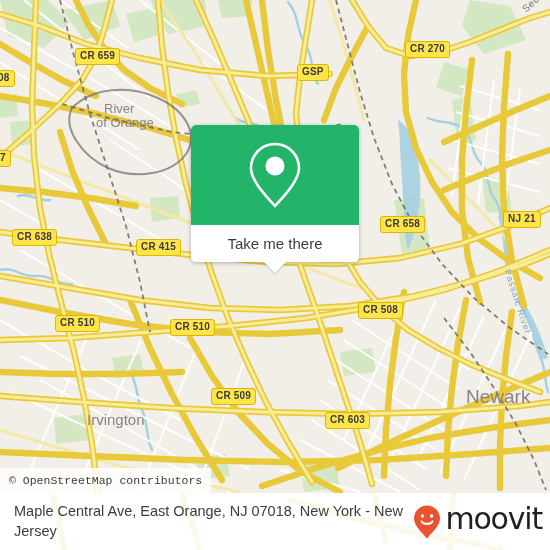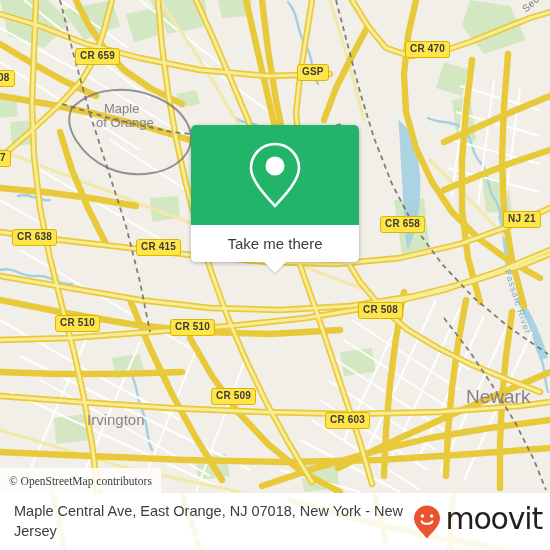--- a/index.html
+++ b/index.html
@@ -91,21 +91,21 @@
   }
 
   
   .attrib {
     position: absolute;
     left: 0; top: 468px; height: 25px;
     background: rgba(255,255,255,.82);
     display: flex; align-items: center;
     padding: 0 9px;
     font-size: 11.5px; color: #3c3c3c;
-    font-family: Liberation Serif, serif;
+    font-family: Liberation Mono, monospace;
     white-space: nowrap;
   }
 
   
   .footer {
     position: absolute; left: 0; top: 493px; width: 550px; height: 57px;
     background: #ffffff;
     overflow: hidden;
   }
   .footer-wm {
@@ -313,35 +313,35 @@
         </g>
 
         <g stroke="#6e6a68" stroke-width="2" fill="none" opacity=".7">
           <path d="M72 108 C92 88 128 84 158 98 C188 112 198 136 186 154
                    C172 174 136 180 108 168 C82 156 62 128 72 108 Z"></path>
         </g>
       </g>
     </svg>
 
     <div class="shield" style="left:75px;  top:48px;">CR 659</div>
-    <div class="shield" style="left:405px; top:41px;">CR 470</div>
+    <div class="shield" style="left:405px; top:41px;">CR 270</div>
     <div class="shield" style="left:297px; top:64px;">GSP</div>
     <div class="shield" style="left:-7px;  top:70px;">08</div>
     <div class="shield" style="left:-5px;  top:150px;">7</div>
     <div class="shield" style="left:380px; top:216px;">CR 658</div>
     <div class="shield" style="left:503px; top:211px;">NJ 21</div>
     <div class="shield" style="left:12px;  top:229px;">CR 638</div>
     <div class="shield" style="left:136px; top:239px;">CR 415</div>
     <div class="shield" style="left:55px;  top:315px;">CR 510</div>
     <div class="shield" style="left:170px; top:319px;">CR 510</div>
     <div class="shield" style="left:358px; top:302px;">CR 508</div>
     <div class="shield" style="left:211px; top:388px;">CR 509</div>
     <div class="shield" style="left:325px; top:412px;">CR 603</div>
 
-    <div class="place small" style="left:104px; top:102px;">Maple</div>
+    <div class="place small" style="left:104px; top:102px;">River</div>
     <div class="place small" style="left:96px; top:116px;">of Orange</div>
     <div class="place big" style="left:454px; top:386px;">Newark</div>
     <div class="place mid" style="left:87px;  top:411px;">Irvington</div>
 
     <div class="place rotlbl" style="left:520px; top:6px; transform:rotate(-42deg);">Secor</div>
     <div class="place river" style="left:512px; top:268px; transform:rotate(72deg);">Passaic River</div>
 
     <div class="popup">
       <div class="popup-top">
         <svg width="58" height="70" viewBox="0 0 58 70">

